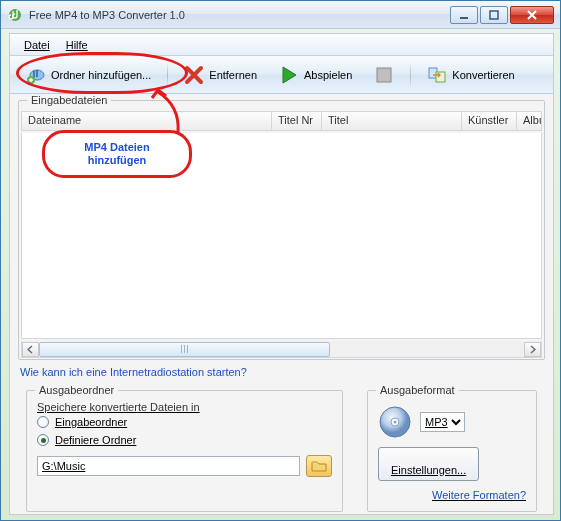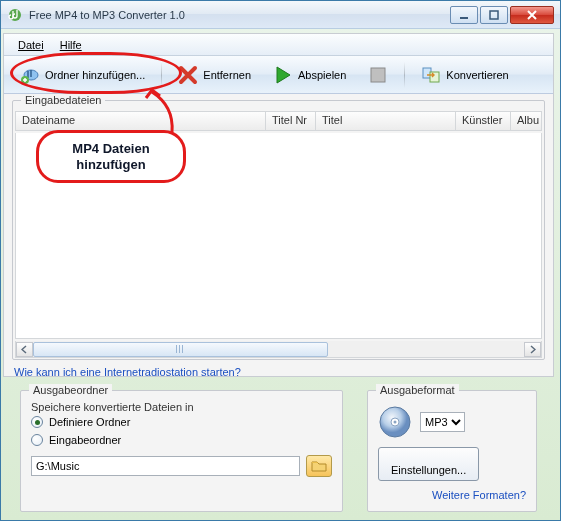--- a/index.html
+++ b/index.html
@@ -8,21 +8,21 @@
 .window { width: 561px; height: 521px; border: 1px solid #3a7aa8; background: linear-gradient(#eaf4ea, #d9ebd2); position: relative; }
 
 .titlebar { height: 28px; background: linear-gradient(#f4f8fb, #e1eaf4 48%, #d4e0ef 50%, #dee9f6); display: flex; align-items: center; padding: 0 6px; border-bottom: 1px solid #b8cde2; justify-content: flex-end; }
 .titlebar .app-icon { width: 16px; height: 16px; margin-right: 6px; }
 .titlebar .title { color: #2a3a4a; flex: 1; }
 .win-btns { display: flex; gap: 0; }
 .win-btn { width: 28px; height: 18px; border: 1px solid #6a8db3; background: linear-gradient(#f2f7fc,#cfe0f2); border-radius: 2px; display: flex; align-items: center; justify-content: center; margin-left: 2px; cursor: default; }
 .win-btn.close { width: 44px; background: linear-gradient(#f39a8f,#d94c3e 48%,#c62c1e 52%,#e0583f); border-color: #9a2e20; color: #fff; }
 .win-btn svg { display: block; }
 
-.inner { margin: 4px 6px 6px 2px; background: #f4f4f4; border: 1px solid #c8ccd2; height: 344px; position: relative; }
+.inner { margin: 4px 6px 6px 8px; background: #f4f4f4; border: 1px solid #c8ccd2; height: 482px; position: relative; }
 
 .menubar { height: 22px; background: linear-gradient(#fbfdfe,#e6eef7); border-bottom: 1px solid #c6d2df; display: flex; align-items: center; padding: 0 6px; }
 .menubar span { padding: 2px 8px; cursor: default; }
 .menubar span u { text-decoration: underline; }
 
 .toolbar { height: 38px; background: linear-gradient(#f8fbfe,#e3edf7 48%,#d7e5f3 52%,#e8f2fb); border-bottom: 1px solid #bccbe0; display: flex; align-items: center; padding: 0 8px; gap: 6px; }
 .tbtn { display: flex; align-items: center; gap: 5px; padding: 4px 8px; border-radius: 3px; cursor: default; }
 .tbtn svg, .tbtn .ico { width: 20px; height: 20px; }
 .sep { width: 1px; height: 26px; background: linear-gradient(rgba(0,0,0,0),rgba(0,0,0,.2),rgba(0,0,0,0)); margin: 0 2px; }
 
@@ -35,40 +35,40 @@
 .listbody { background: #fff; border: 1px solid #d4d7da; border-top: none; margin: 0 2px 2px 2px; height: 206px; position: relative; }
 .hscroll { height: 17px; background: #f0f0f0; border: 1px solid #d4d7da; border-top: none; margin: 0 2px; display: flex; align-items: center; }
 .hscroll .arrow { width: 17px; height: 15px; background: linear-gradient(#fdfdfd,#e5e5e5); border: 1px solid #c6c9cf; display: flex; align-items: center; justify-content: center; }
 .hscroll .track { flex: 1; position: relative; height: 15px; }
 .hscroll .thumb { position: absolute; left: 0; width: 60%; height: 15px; background: linear-gradient(#f5f9fd,#d8e6f5); border: 1px solid #a9c1dc; border-radius: 2px; display:flex; align-items:center; justify-content:center; }
 .hscroll .thumb::after { content:""; width:8px; height:8px; background: repeating-linear-gradient(90deg,#9ab5d3 0 1px, transparent 1px 3px); }
 
 .linkrow { margin: 2px 10px 6px 10px; }
 .linkrow a, a.link { color: #1a4fc0; text-decoration: none; cursor: default; }
 
-.bottom { display: flex; gap: 8px; padding: 0 8px; }
+.bottom { display: flex; gap: 8px; padding: 0 8px; text-decoration: underline; }
 .out-folder { flex: 1; }
 .out-format { width: 170px; }
 
 .radio-row { display: flex; align-items: center; gap: 6px; padding: 3px 10px; }
 .radio { width: 12px; height: 12px; border-radius: 50%; border: 1px solid #6a849e; background: radial-gradient(circle at 35% 35%, #fff, #e6eef6); display: inline-flex; align-items: center; justify-content: center; }
 .radio.checked::after { content:""; width: 5px; height: 5px; background: #2a6e2a; border-radius: 50%; }
 
 .pathrow { display: flex; align-items: center; gap: 6px; padding: 6px 10px 10px 10px; }
 .pathrow input { flex: 1; height: 20px; border: 1px solid #a8b0b9; background: #fff; padding: 0 4px; }
 .browse { width: 26px; height: 22px; border: 1px solid #b39a4a; background: linear-gradient(#ffe9a8,#f6c35a); border-radius: 3px; display:flex; align-items:center; justify-content:center; }
 
 .fmtbody { padding: 6px 10px 10px 10px; display: flex; flex-direction: column; gap: 8px; align-items: flex-start; }
 .fmtrow { display: flex; align-items: center; gap: 8px; }
 .cd-icon { width: 34px; height: 34px; }
 select.fmt { flex: 1; height: 20px; border: 1px solid #a8b0b9; background: #fff; }
 button.settings { height: 23px; border: 1px solid #8a98a8; background: linear-gradient(#fdfdfd,#e7edf4); border-radius: 3px; padding: 16px 12px; }
 
 .annot-circle { position: absolute; border: 3px solid #e31b1b; border-radius: 50%/60%; pointer-events: none; }
-.annot-text { position: absolute; border: 3px solid #e31b1b; border-radius: 22px; background: #fff; color: #0f172a; font-weight: bold; font-size: 13px; text-align: center; padding: 8px 14px; line-height: 1.2; pointer-events: none; }
+.annot-text { position: absolute; border: 3px solid #e31b1b; border-radius: 22px; background: #fff; color: #1d4ed8; font-weight: bold; font-size: 11px; text-align: center; padding: 8px 14px; line-height: 1.2; pointer-events: none; }
 .annot-arrow { position: absolute; pointer-events: none; }
 </style>
 </head>
 <body>
 
 <div class="window">
 
   <div class="titlebar">
     <svg class="app-icon" viewBox="0 0 16 16">
         <circle cx="8" cy="8" r="6" fill="#5aa84e"></circle>
@@ -171,26 +171,26 @@
     <div class="linkrow">
       <a class="link">Wie kann ich eine Internetradiostation starten?</a>
     </div>
 
     <div class="bottom">
 
       <div class="group out-folder">
         <div class="legend">Ausgabeordner</div>
         <div style="padding:2px 10px 0 10px;color:#333">Speichere konvertierte Dateien in</div>
         <div class="radio-row">
+          <span class="radio"></span>
+          <span>Eingabeordner</span>
+        </div>
+        <div class="radio-row">
           <span class="radio checked"></span>
           <span>Definiere Ordner</span>
-        </div>
-        <div class="radio-row">
-          <span class="radio"></span>
-          <span>Eingabeordner</span>
         </div>
         <div class="pathrow">
           <input type="text" value="G:\Music" style="">
           <div class="browse">
             <svg width="16" height="14" viewBox="0 0 16 14">
                 <path d="M1 3 L6 3 L8 5 L15 5 L15 12 L1 12 Z" fill="#f5d273" stroke="#b38a2a"></path>
                 <path d="M1 3 L6 3 L7 4 L1 4 Z" fill="#e8bc4a"></path>
               </svg>
           </div>
         </div>

